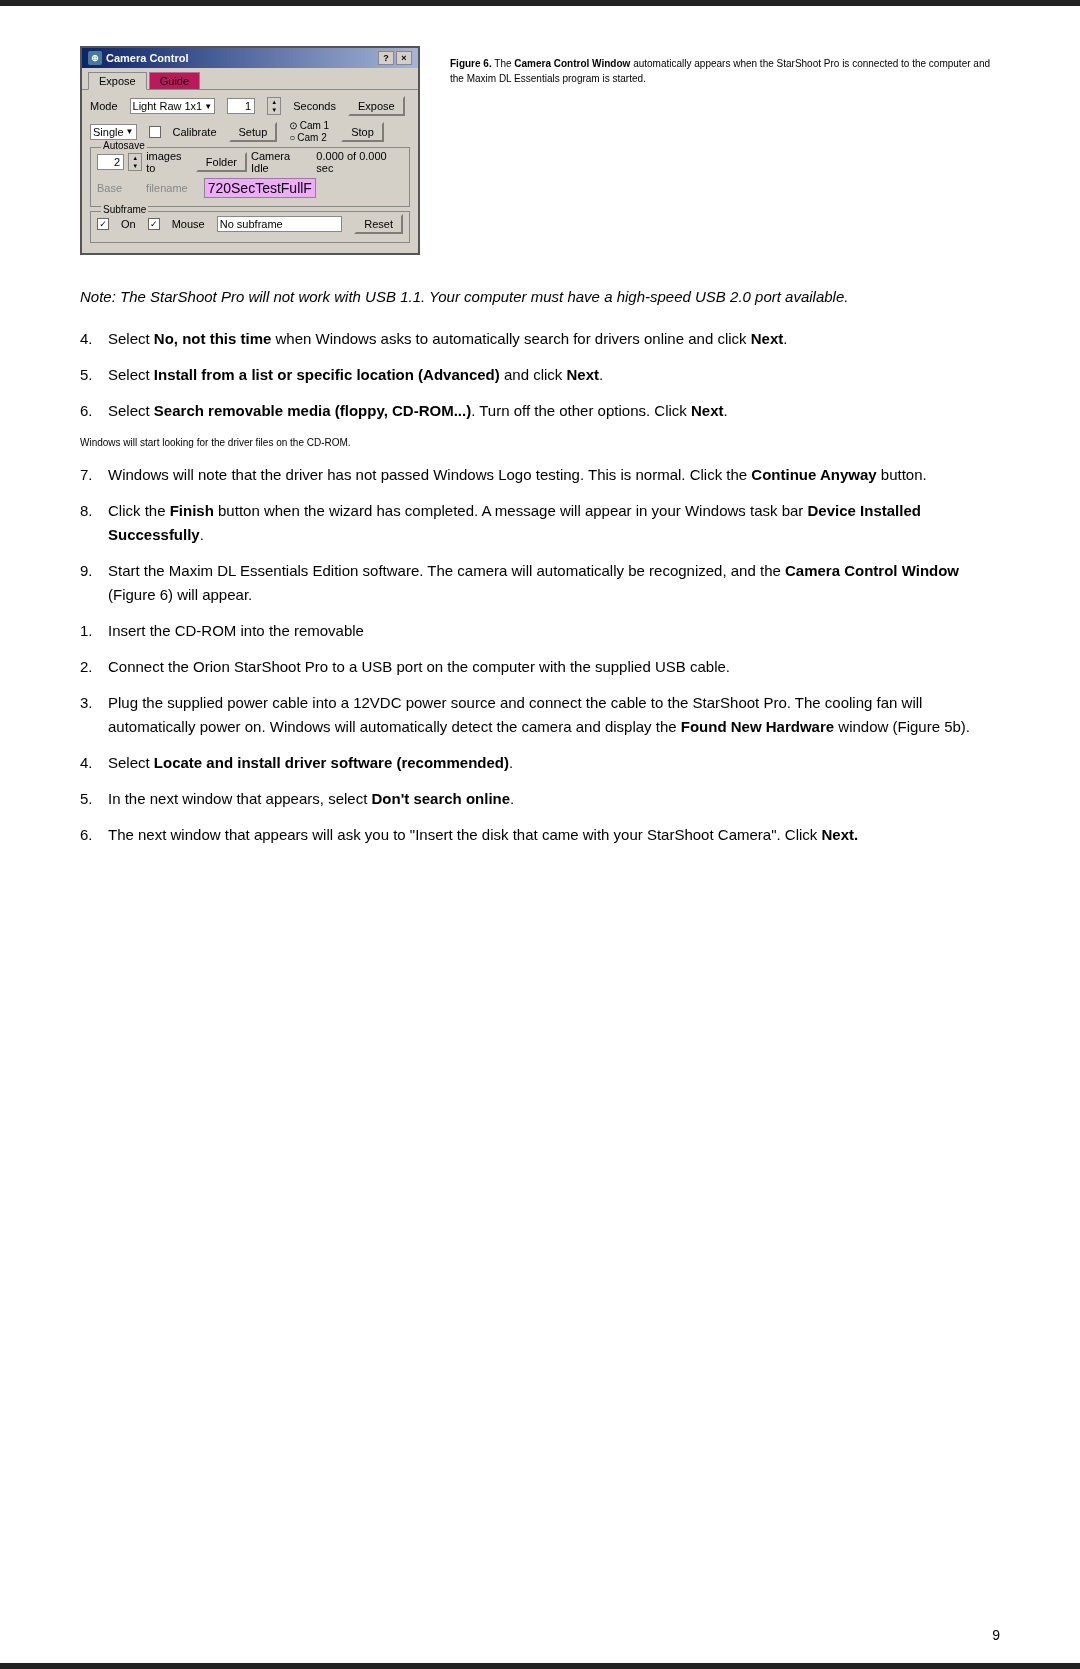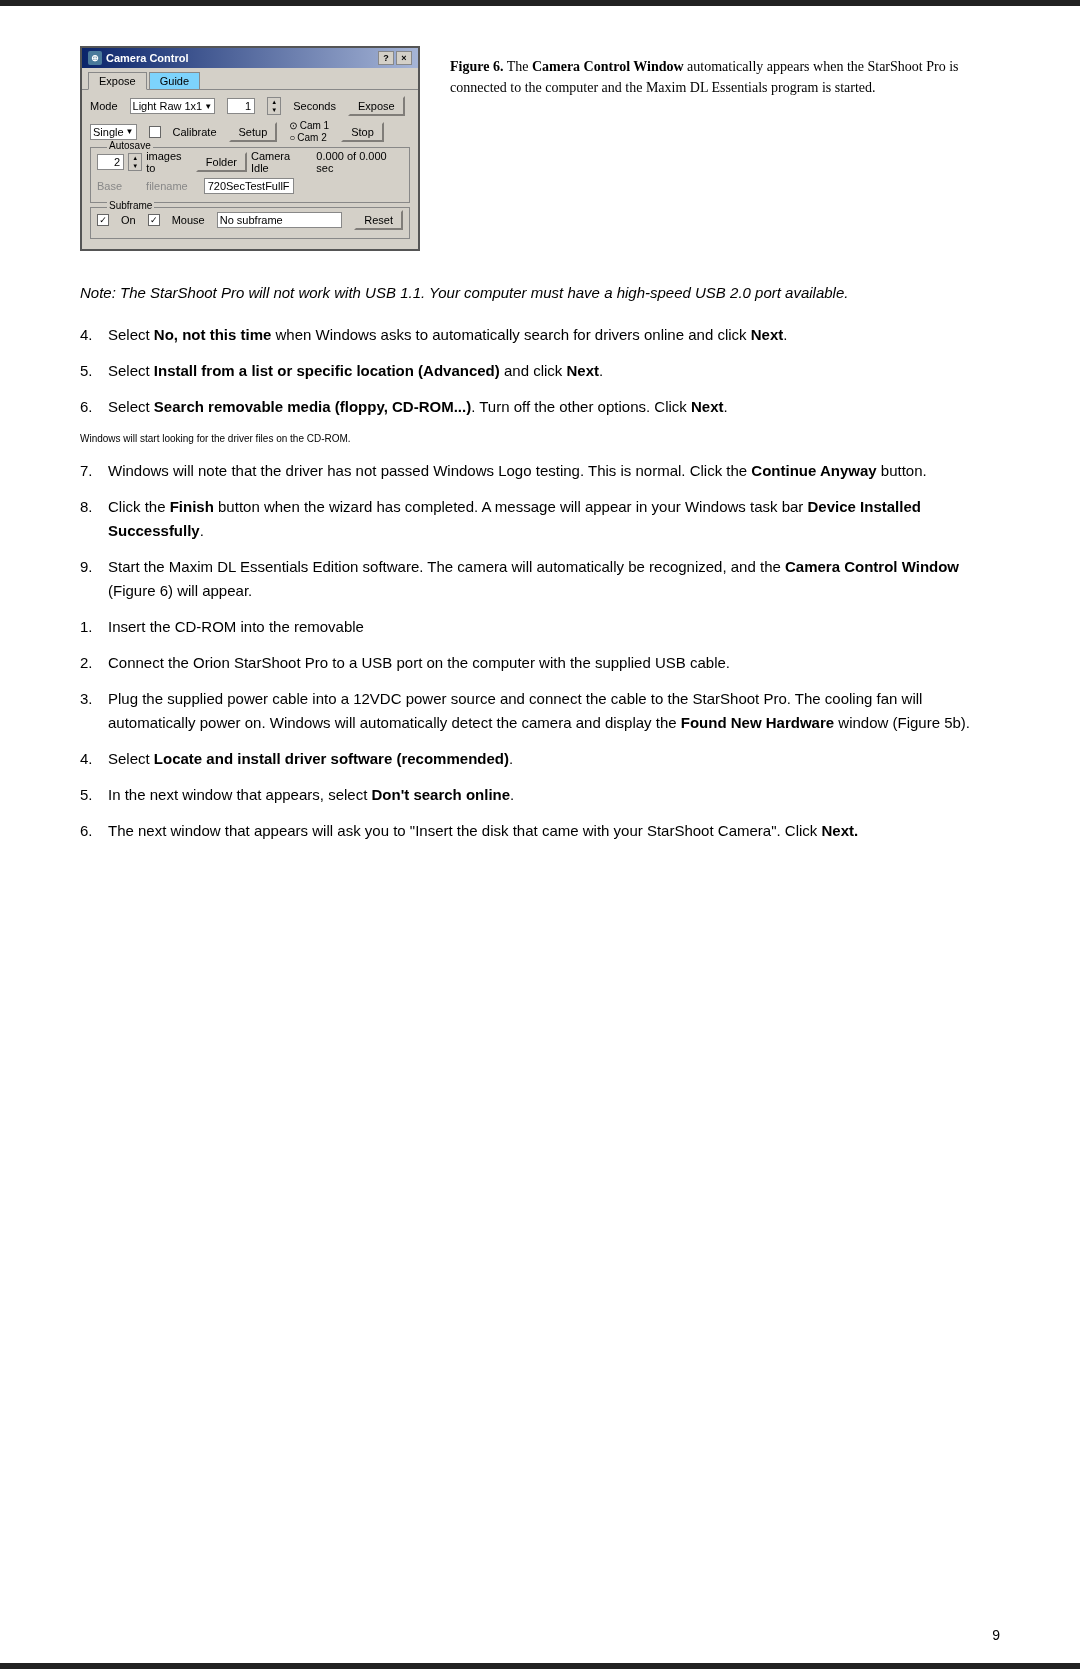--- a/index.html
+++ b/index.html
@@ -112,21 +112,21 @@
       display: flex;
       border-bottom: 1px solid #888;
       padding: 4px 6px 0 6px;
       background: #d4d0c8;
     }
 
     .cam-tab {
       padding: 2px 10px;
       border: 1px solid #888;
       border-bottom: none;
-      background: #7dd3fc;
+      background: #be185d;
       font-size: 11px;
       cursor: pointer;
       margin-right: 2px;
     }
 
     .cam-tab.active {
       background: #d4d0c8;
       border-bottom: 1px solid #d4d0c8;
       margin-bottom: -1px;
       font-weight: normal;
@@ -199,21 +199,21 @@
     .cam-groupbox {
       border: 1px solid #888;
       margin: 4px 0;
       padding: 2px 6px 4px 6px;
       position: relative;
     }
 
     .cam-groupbox-label {
       position: absolute;
       top: -8px;
-      left: 16px;
+      left: 10px;
       background: #d4d0c8;
       font-size: 10px;
       padding: 0 2px;
     }
 
     .cam-radio {
       display: flex;
       flex-direction: column;
       font-size: 10px;
       gap: 1px;
@@ -238,24 +238,23 @@
       background: #fff;
       display: inline-flex;
       align-items: center;
       justify-content: center;
       font-size: 9px;
     }
 
     
     .figure-caption {
       flex: 1;
-      font-size: 14px;
+      font-size: 10px;
       line-height: 1.5;
       padding-top: 10px;
-      font-family: Liberation Serif, serif;
     }
 
     .figure-caption .fig-bold {
       font-weight: bold;
     }
 
     
     .note-para {
       font-style: italic;
       font-weight: normal;
@@ -391,21 +390,21 @@
               <span class="cam-label">images to</span>
               <div class="cam-button">Folder</div>
               <span class="cam-label">Camera Idle</span>
               <br>
               <span class="cam-label">0.000 of 0.000 sec</span>
             </div>
             <div class="cam-row" style="margin-top:4px;text-align:center;">
               <span class="cam-label" style="color:#888;">Base</span>
               <br>
               <span class="cam-label" style="color:#888;">filename</span>
-              <div style="border:1px solid #888; background:#ffffff; padding:1px 3px; font-size:11px; margin-left:4px;">720SecTestFullF</div>
+              <div style="border:1px solid #888; background:#f0abfc; padding:1px 3px; font-size:14px; margin-left:4px;">720SecTestFullF</div>
             </div>
           </div>
 
           <div class="cam-groupbox">
             <span class="cam-groupbox-label">Subframe</span>
             <div class="cam-row">
               <div class="cam-checkbox">✓</div>
               <span class="cam-label">On</span>
               <div class="cam-checkbox">✓</div>
               <span class="cam-label">Mouse</span>

